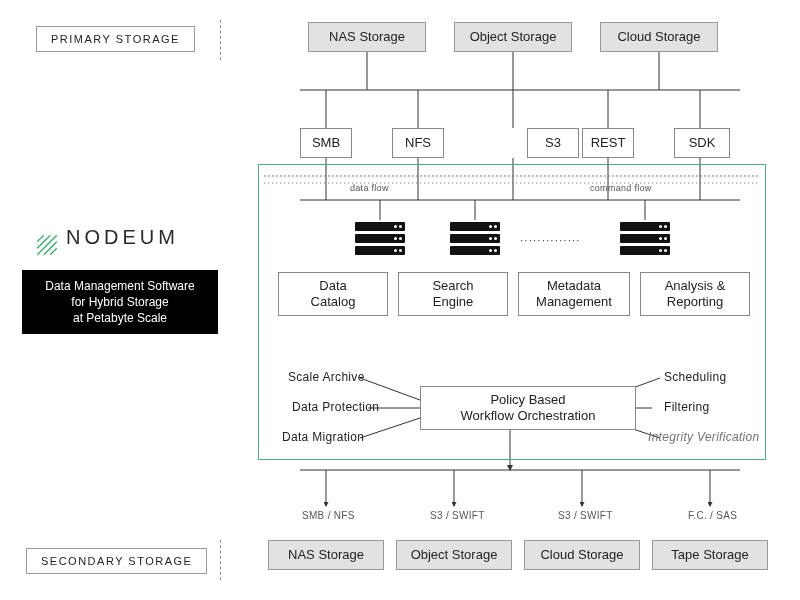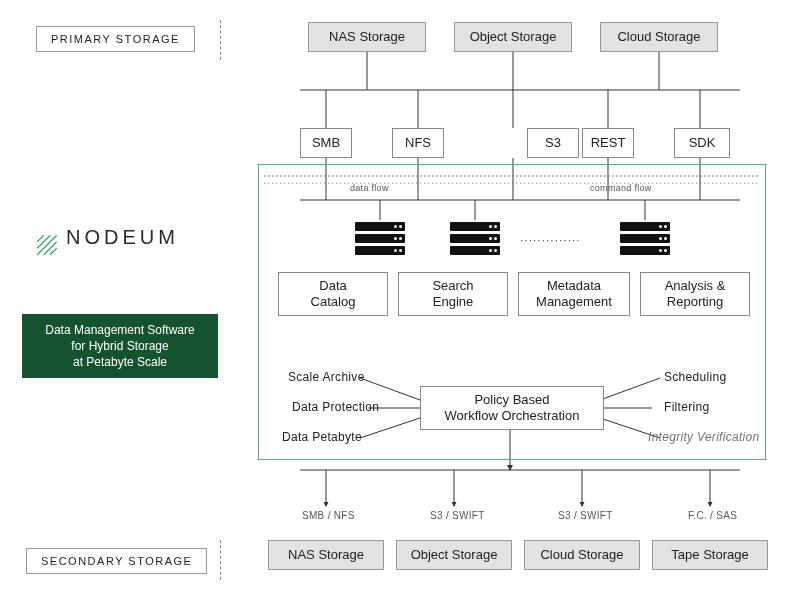--- a/index.html
+++ b/index.html
@@ -51,28 +51,27 @@
     font-size: 20px;
     letter-spacing: 4px;
     font-weight: 300;
     color:#2a2a2a;
   }
   .brand-icon {
     position:absolute; width:26px; height:26px;
   }
   .teal-box {
     position:absolute;
-    background:#14532d;
+    background:#000000;
     color:#fff;
     font-size:12px;
     text-align:center;
     display:flex; align-items:center; justify-content:center;
     padding:15px 10px;
     line-height:1.35;
-    margin-top:44px;
   }
   .srv {
     position:absolute; width:50px; height:40px;
   }
   .srv .bar {
     height:9px; background:#111; border-radius:1px; margin-bottom:3px;
     position:relative;
   }
   .srv .bar::before, .srv .bar::after {
     content:""; position:absolute; top:3px; width:3px; height:3px; background:#fff; border-radius:50%;
@@ -175,25 +174,25 @@
   <div class="bar"></div>
     <div class="bar"></div>
     <div class="bar"></div>
 </div>
 
 <div class="box" style="left:278px; top:272px; width:110px; height:44px;">Data<br>Catalog</div>
 <div class="box" style="left:398px; top:272px; width:110px; height:44px;">Search<br>Engine</div>
 <div class="box" style="left:518px; top:272px; width:112px; height:44px;">Metadata<br>Management</div>
 <div class="box" style="left:640px; top:272px; width:110px; height:44px;">Analysis &amp;<br>Reporting</div>
 
-<div class="box" style="left:420px; top:386px; width:184px; height:44px;">Policy Based<br>Workflow Orchestration</div>
+<div class="box" style="left:420px; top:386px; width:216px; height:44px;">Policy Based<br>Workflow Orchestration</div>
 
 <div class="label" style="left:288px; top:370px; font-size:12px; color:#222;">Scale Archive</div>
 <div class="label" style="left:280px; top:400px; font-size:12px; color:#222;margin-left:12px;">Data Protection</div>
-<div class="label" style="left:282px; top:430px; font-size:12px; color:#222;">Data Petabyte</div>
+<div class="label" style="left:282px; top:430px; font-size:12px; color:#222;">Data Migration</div>
 
 <div class="label" style="left:664px; top:370px; font-size:12px; color:#222;">Scheduling</div>
 <div class="label" style="left:664px; top:400px; font-size:12px; color:#222;">Filtering</div>
 <div class="label" style="left:648px; top:430px; font-size:12px; color:#737373;font-style:italic;">Integrity Verification</div>
 
 <div class="label" style="left:302px; top:510px;">SMB / NFS</div>
 <div class="label" style="left:430px; top:510px;">S3 / SWIFT</div>
 <div class="label" style="left:558px; top:510px;">S3 / SWIFT</div>
 <div class="label" style="left:688px; top:510px;">F.C. / SAS</div>
 

